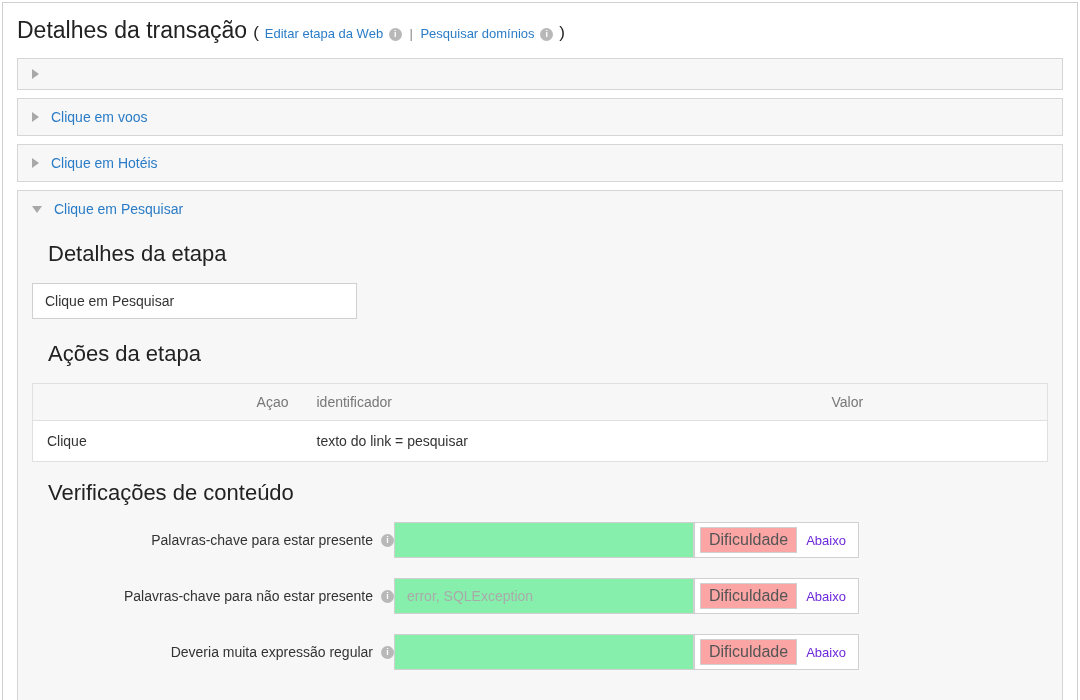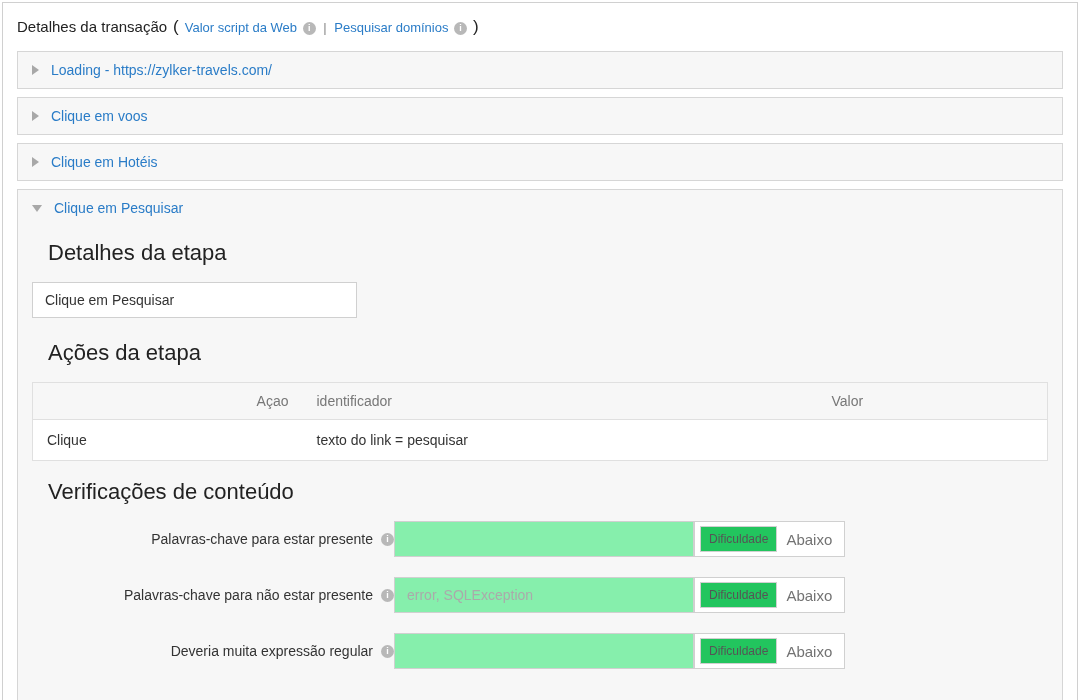--- a/index.html
+++ b/index.html
@@ -1,19 +1,19 @@
 <!DOCTYPE html>
 <html><head>
 <meta charset="utf-8">
 <style>
 * { box-sizing: border-box; margin: 0; padding: 0; }
 body { font-family: -apple-system, BlinkMacSystemFont, "Segoe UI", Helvetica, Arial, sans-serif; font-size: 14px; color: #333; background: #fff; }
 .container { border: 1px solid #d0d0d0; margin: 2px; padding: 14px 14px 20px 14px; min-height: 696px; }
 .page-header { display: flex; align-items: baseline; margin-bottom: 14px; gap: 6px; }
-.page-title { font-size: 15px; font-weight: 400; color: #222; }
+.page-title { font-size: 23px; font-weight: 400; color: #222; }
 .page-header .paren { font-size: 17px; color: #222; }
 .header-links { font-size: 13px; }
 .header-link { color: #2a7cc7; text-decoration: none; cursor: pointer; }
 .header-sep { color: #888; margin: 0 4px; }
 .info-icon { display: inline-block; width: 13px; height: 13px; border-radius: 50%; background: #b8b8b8; color: #fff; font-size: 9px; font-weight: bold; text-align: center; line-height: 13px; vertical-align: middle; margin-left: 2px; font-style: normal; }
 .accordion { margin-top: 6px; }
 .acc-item { border: 1px solid #d6d6d6; background: #f7f7f7; margin-bottom: 8px; }
 .acc-header { display: flex; align-items: center; padding: 10px 14px; cursor: pointer; gap: 12px; }
 .acc-chevron { width: 0; height: 0; }
 .acc-chevron.right { border-top: 5px solid transparent; border-bottom: 5px solid transparent; border-left: 7px solid #a8a8a8; }
@@ -30,46 +30,45 @@
 .actions-table th { background: #f7f7f7; text-align: left; font-weight: 400; color: #777; padding: 10px 14px; font-size: 14px; border-bottom: 1px solid #e0e0e0; }
 .actions-table td { padding: 12px 14px; font-size: 14px; color: #333; }
 .actions-table .col-action { width: 270px; text-align: right; }
 .actions-table .col-ident { width: auto; }
 .actions-table .col-value { width: 230px; }
 .verif-row { display: flex; align-items: center; margin-bottom: 20px; }
 .verif-label { width: 362px; text-align: right; font-size: 14px; color: #333; display: flex; justify-content: flex-end; align-items: center; gap: 6px; }
 .verif-input { width: 300px; height: 36px; border: 1px solid #d0d0d0; background: #86efac; padding: 0 12px; font-size: 14px; }
 .verif-input::placeholder { color: #aaa; }
 .diff-group { display: flex; align-items: center; border: 1px solid #d0d0d0; background: #fff; height: 36px; }
-.diff-btn { background: #22c55e; border: 1px solid #d0d0d0; height: 26px; margin: 0 5px; padding: 0 8px; font-size: 12px; color: #555; cursor: pointer; }
-.diff-text { font-size: 15px; color: #737373; padding: 0 12px 0 4px; }
+.diff-btn { background: #fca5a5; border: 1px solid #d0d0d0; height: 26px; margin: 0 5px; padding: 0 8px; font-size: 16px; color: #555; cursor: pointer; }
+.diff-text { font-size: 13px; color: #6d28d9; padding: 0 12px 0 4px; }
 </style>
 </head>
 <body>
 
 <div class="container">
   <div class="page-header">
     <span class="page-title">Detalhes da transação</span>
     <span class="paren">(</span>
     <span class="header-links">
-      <a class="header-link">Valor script da Web</a>
+      <a class="header-link">Editar etapa da Web</a>
       <span class="info-icon">i</span>
       <span class="header-sep">|</span>
       <a class="header-link">Pesquisar domínios</a>
       <span class="info-icon">i</span>
     </span>
     <span class="paren">)</span>
   </div>
 
   <div class="accordion">
 
     <div class="acc-item">
       <div class="acc-header">
         <span class="acc-chevron right"></span>
-        <span class="acc-title">Loading - https://zylker-travels.com/</span>
       </div>
     </div>
 
     <div class="acc-item">
       <div class="acc-header">
         <span class="acc-chevron right"></span>
         <span class="acc-title">Clique em voos</span>
       </div>
     </div>
 

